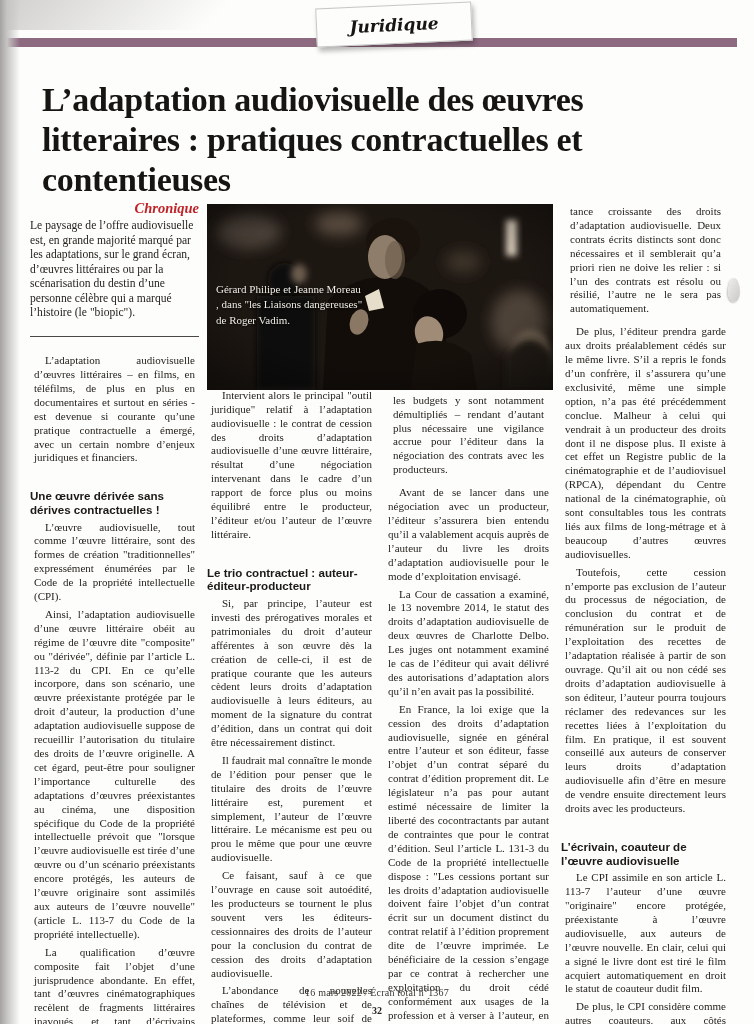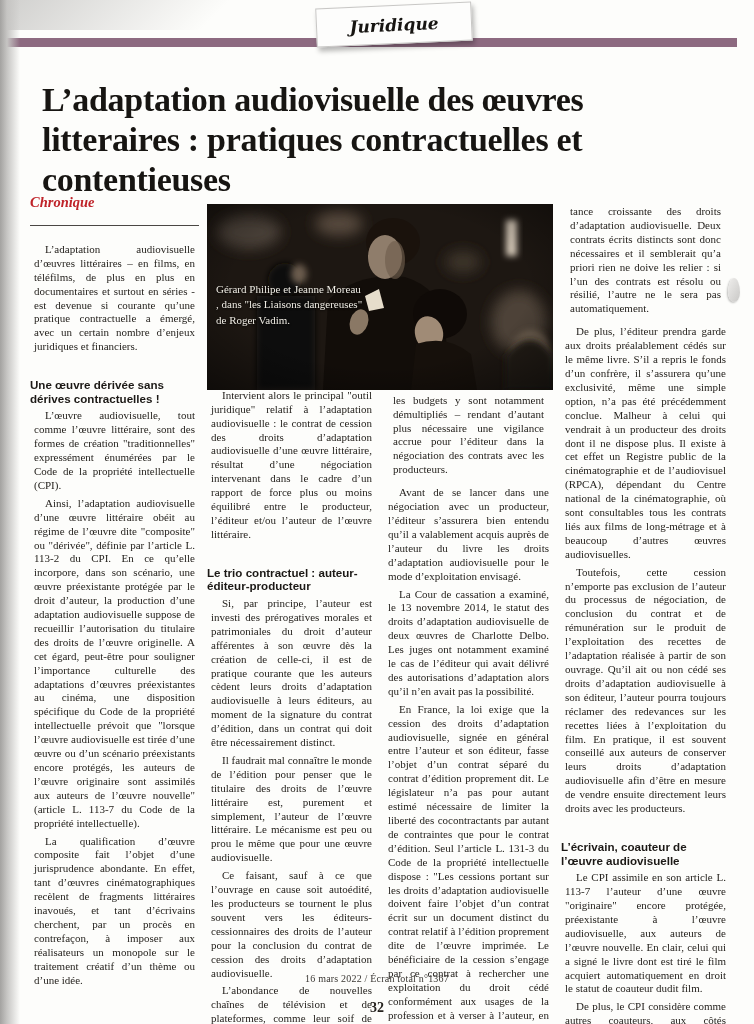--- a/index.html
+++ b/index.html
@@ -27,57 +27,58 @@
     letter-spacing:-.3px;color:#171512;}
 
   
   .columns{position:absolute;left:30px;top:196px;width:700px;height:816px;
     display:grid;grid-template-columns:169px 346px 169px;column-gap:8px;}
   .col{overflow:hidden;font-size:11px;line-height:13.9px;text-align:justify;hyphens:auto;}
   .mid-wrap{display:flex;flex-direction:column;}
   .two-col{display:grid;grid-template-columns:169px 169px;column-gap:8px;flex:1;min-height:0;}
 
   .kicker{font-family:"Liberation Serif",serif;font-style:italic;font-weight:bold;
-    font-size:14.5px;color:var(--red,#bf2329);margin:0 0 3px;text-align:left;}
+    font-size:14.5px;color:var(--red,#bf2329);margin:6px 0 3px;text-align:right;}
   .standfirst{margin:0;font-size:11.6px;line-height:14.6px;text-align:left;}
   hr.rule{border:none;border-top:1px solid #4a4744;margin:15px 0 17px;}
   p.para{margin:4px;text-indent:11px;}
   p.para_noindent{margin:9px;text-indent:0;}
   h3.subhead{font-family:"Liberation Sans",sans-serif;font-size:11.6px;line-height:13.6px;
     margin:24px 0 3px;color:#1c1916;text-align:left;}
 
   
   figure{margin:8px 0 7px;position:relative;width:346px;height:132px;}
   figure svg{display:block;width:346px;height:186px;}
   figcaption{position:absolute;left:9px;bottom:8px;color:#efece4;
     font-size:11px;line-height:15.5px;text-align:left;text-shadow:0 1px 2px rgba(0,0,0,.8);}
 
   
   .footer{position:absolute;left:0;bottom:8px;width:754px;text-align:center;z-index:3;}
   .issue-line{font-size:10px;color:#3a3733;letter-spacing:.2px;}
-  .page-number{font-size:14px;font-weight:bold;color:#26231f;margin-top:16px;}
+  .page-number{font-size:10px;font-weight:bold;color:#26231f;margin-top:7px;}
 </style>
 </head>
 <body>
 
 <div id="page">
   <div class="edge-left"></div>
   <div class="corner-top"></div>
   <div class="page-curl"></div>
 
   <div class="stripe"></div>
   <div class="section-card">
     <span>Juridique</span>
   </div>
 
   <h1>L’adaptation audiovisuelle des œuvres litteraires : pratiques contractuelles et contentieuses</h1>
 
   <section class="columns">
     <div class="col">
         <div class="kicker">Chronique</div>
+        <p class="standfirst">Le paysage de l’offre audiovisuelle est, en grande majorité marqué par les adaptations, sur le grand écran, d’œuvres littéraires ou par la scénarisation du destin d’une personne célèbre qui a marqué l’histoire (le "biopic").</p>
         <hr class="rule">
         <p class="para">L’adaptation audiovisuelle d’œuvres littéraires – en films, en téléfilms, de plus en plus en documentaires et surtout en séries - est devenue si courante qu’une pratique contractuelle a émergé, avec un certain nombre d’enjeux juridiques et financiers.</p>
         <h3 class="subhead">Une œuvre dérivée sans dérives contractuelles !</h3>
         <p class="para">L’œuvre audiovisuelle, tout comme l’œuvre littéraire, sont des formes de création "traditionnelles" expressément énumérées par le Code de la propriété intellectuelle (CPI).</p>
         <p class="para">Ainsi, l’adaptation audiovisuelle d’une œuvre littéraire obéit au régime de l’œuvre dite "composite" ou "dérivée", définie par l’article L. 113-2 du CPI. En ce qu’elle incorpore, dans son scénario, une œuvre préexistante protégée par le droit d’auteur, la production d’une adaptation audiovisuelle suppose de recueillir l’autorisation du titulaire des droits de l’œuvre originelle. A cet égard, peut-être pour souligner l’importance culturelle des adaptations d’œuvres préexistantes au cinéma, une disposition spécifique du Code de la propriété intellectuelle prévoit que "lorsque l’œuvre audiovisuelle est tirée d’une œuvre ou d’un scénario préexistants encore protégés, les auteurs de l’œuvre originaire sont assimilés aux auteurs de l’œuvre nouvelle" (article L. 113-7 du Code de la propriété intellectuelle).</p>
         <p class="para">La qualification d’œuvre composite fait l’objet d’une jurisprudence abondante. En effet, tant d’œuvres cinématographiques recèlent de fragments littéraires inavoués, et tant d’écrivains cherchent, par un procès en contrefaçon, à imposer aux réalisateurs un monopole sur le traitement créatif d’un thème ou d’une idée.</p>
       </div>
 
     <div class="mid-wrap">
       <figure>

